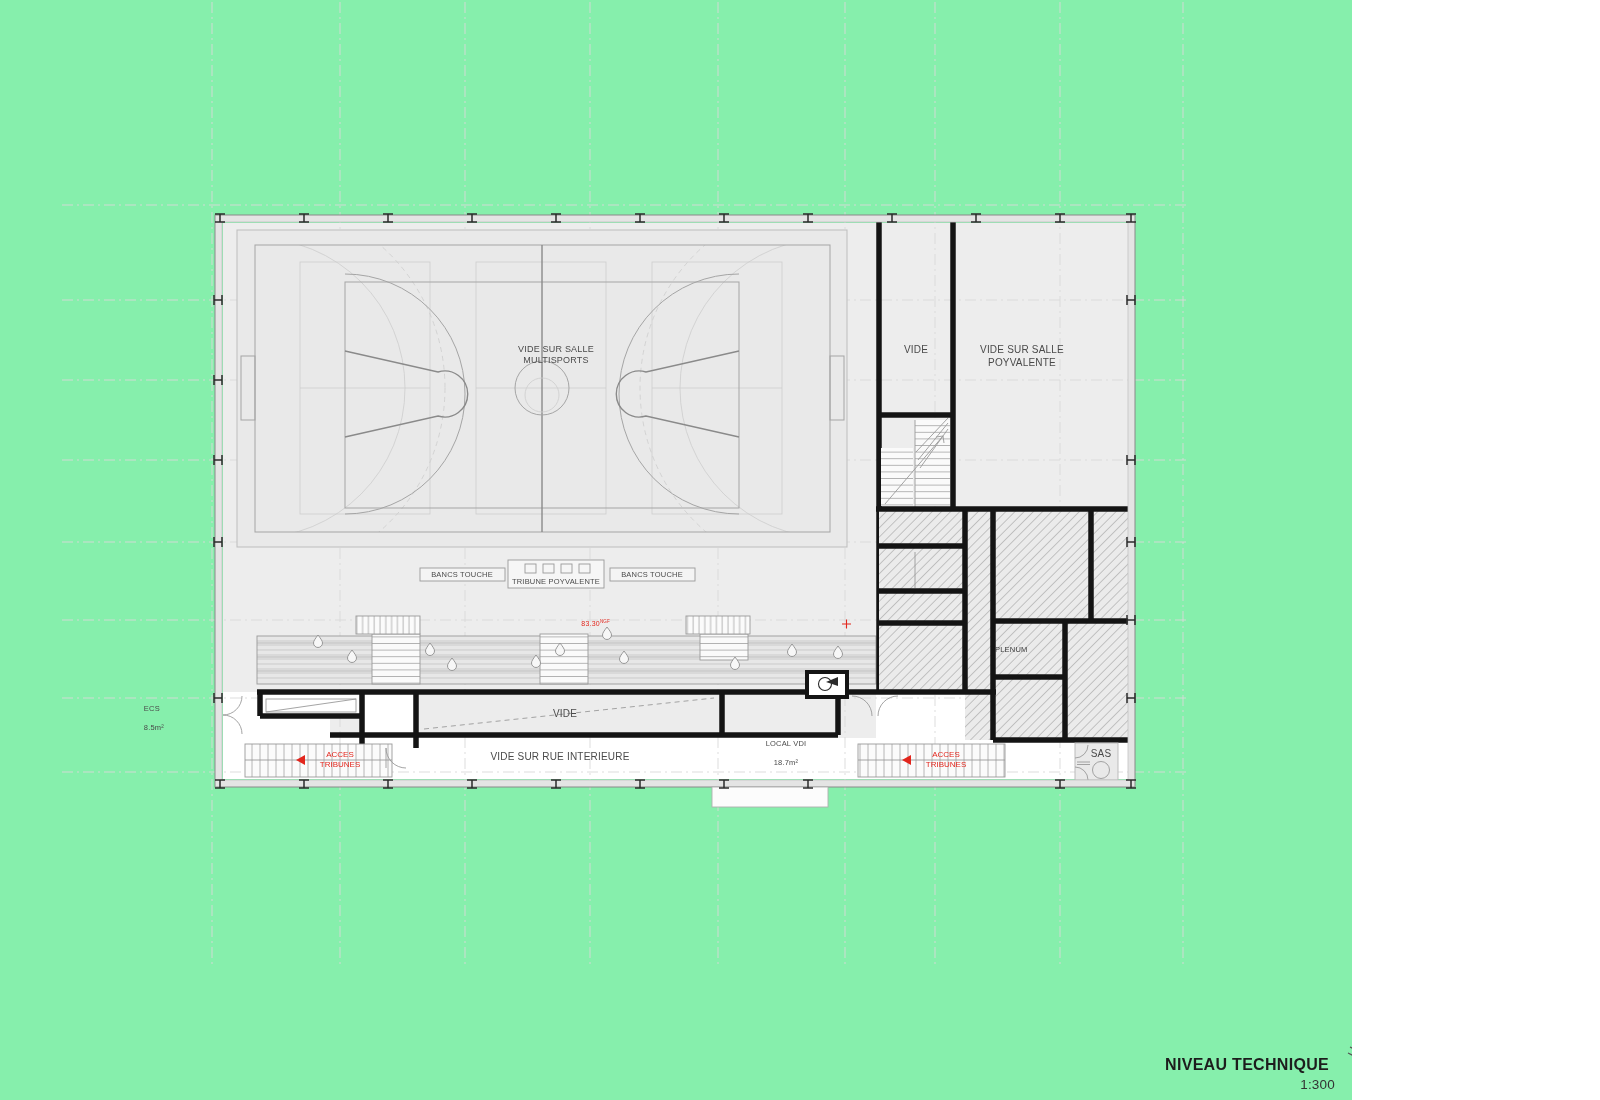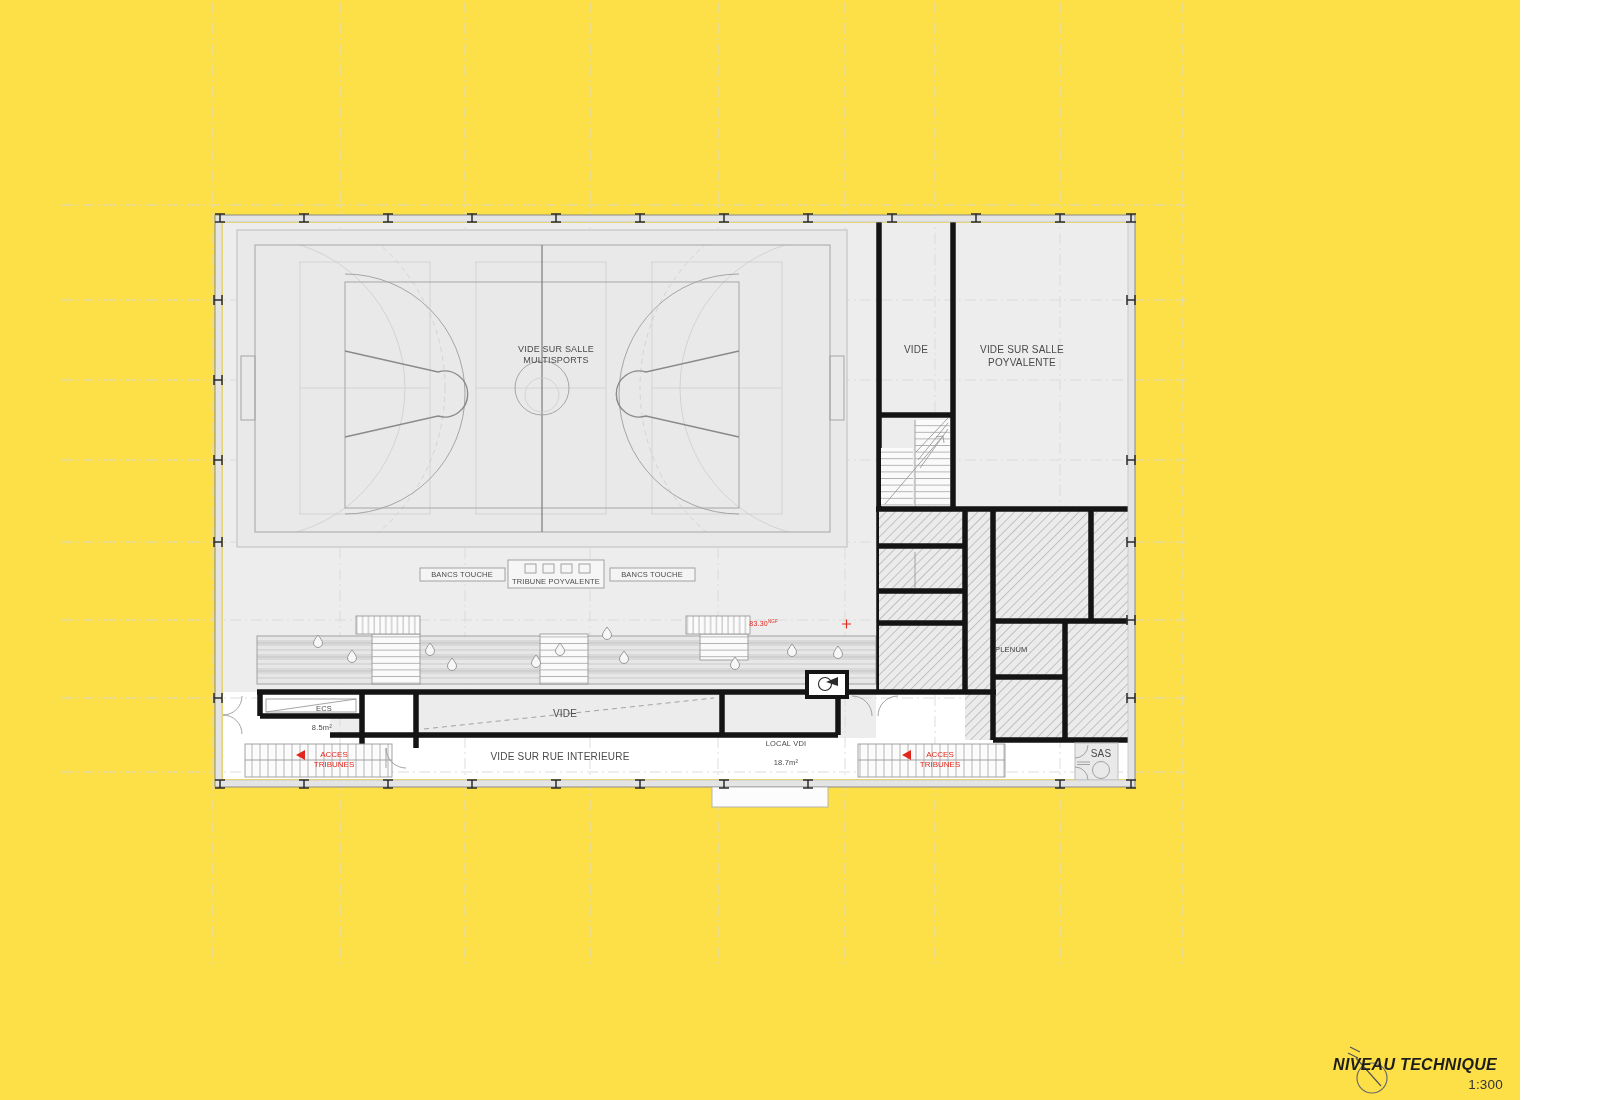--- a/index.html
+++ b/index.html
@@ -1,31 +1,31 @@
 <!DOCTYPE html>
 <html style="--accent: #e2261d;"><head>
 <meta charset="utf-8">
 <style>
   :root { --accent:#e2261d; }
   html,body { margin:0; padding:0; background:#fff; }
-  .canvas { position:relative; width:1520px; height:1100px; background:#fde047; overflow:hidden;
+  .canvas { position:relative; width:1352px; height:1100px; background:#86efac; overflow:hidden;
             font-family:"Liberation Sans", "DejaVu Sans", sans-serif; }
   svg.plan { position:absolute; left:0; top:0; }
   .lbl { position:absolute; font-size:10px; line-height:1.25; color:#4a4a4a; letter-spacing:.2px;
          white-space:pre-line; }
   .ctr { text-align:center; transform:translateX(-50%); }
-  .rgt { text-align:right; }
+  .rgt { text-align:left; }
   .red { color:var(--accent); }
-  .acces { position:absolute; display:flex; gap:3px; }
+  .acces { position:absolute; display:flex; align-items:center; gap:9px; }
   .tri { width:0; height:0; border-top:5px solid transparent; border-bottom:5px solid transparent;
          border-right:9px solid var(--accent); }
   .acces .txt { color:var(--accent); font-size:8px; line-height:1.25; text-align:center; width:52px; }
   .lvl { font-size:7px; }
   .lvl sup { font-size:4.5px; }
-  .title { font-size:16px; font-weight:bold; color:#1d1d1d; letter-spacing:.3px;font-style:italic; }
+  .title { font-size:16px; font-weight:bold; color:#1d1d1d; letter-spacing:.3px; }
   .scale { font-size:13.5px; color:#333; }
   
   .w   { stroke:#141414; stroke-width:5.5; fill:none; }
   .tw  { stroke:#8a8a8a; stroke-width:1; fill:none; }
   .tw2 { stroke:#c2c2c2; stroke-width:.8; fill:none; }
   .crt { stroke:#a5a5a5; stroke-width:1; fill:none; }
   .crtl{ stroke:#cdcdcd; stroke-width:.8; fill:none; }
   .crtd{ stroke:#8a8a8a; stroke-width:1.4; fill:none; }
   .dash{ stroke-dasharray:5 4; }
   .grid{ stroke:#d9d9d9; stroke-width:.9; stroke-dasharray:11 4 2 4; fill:none; }

